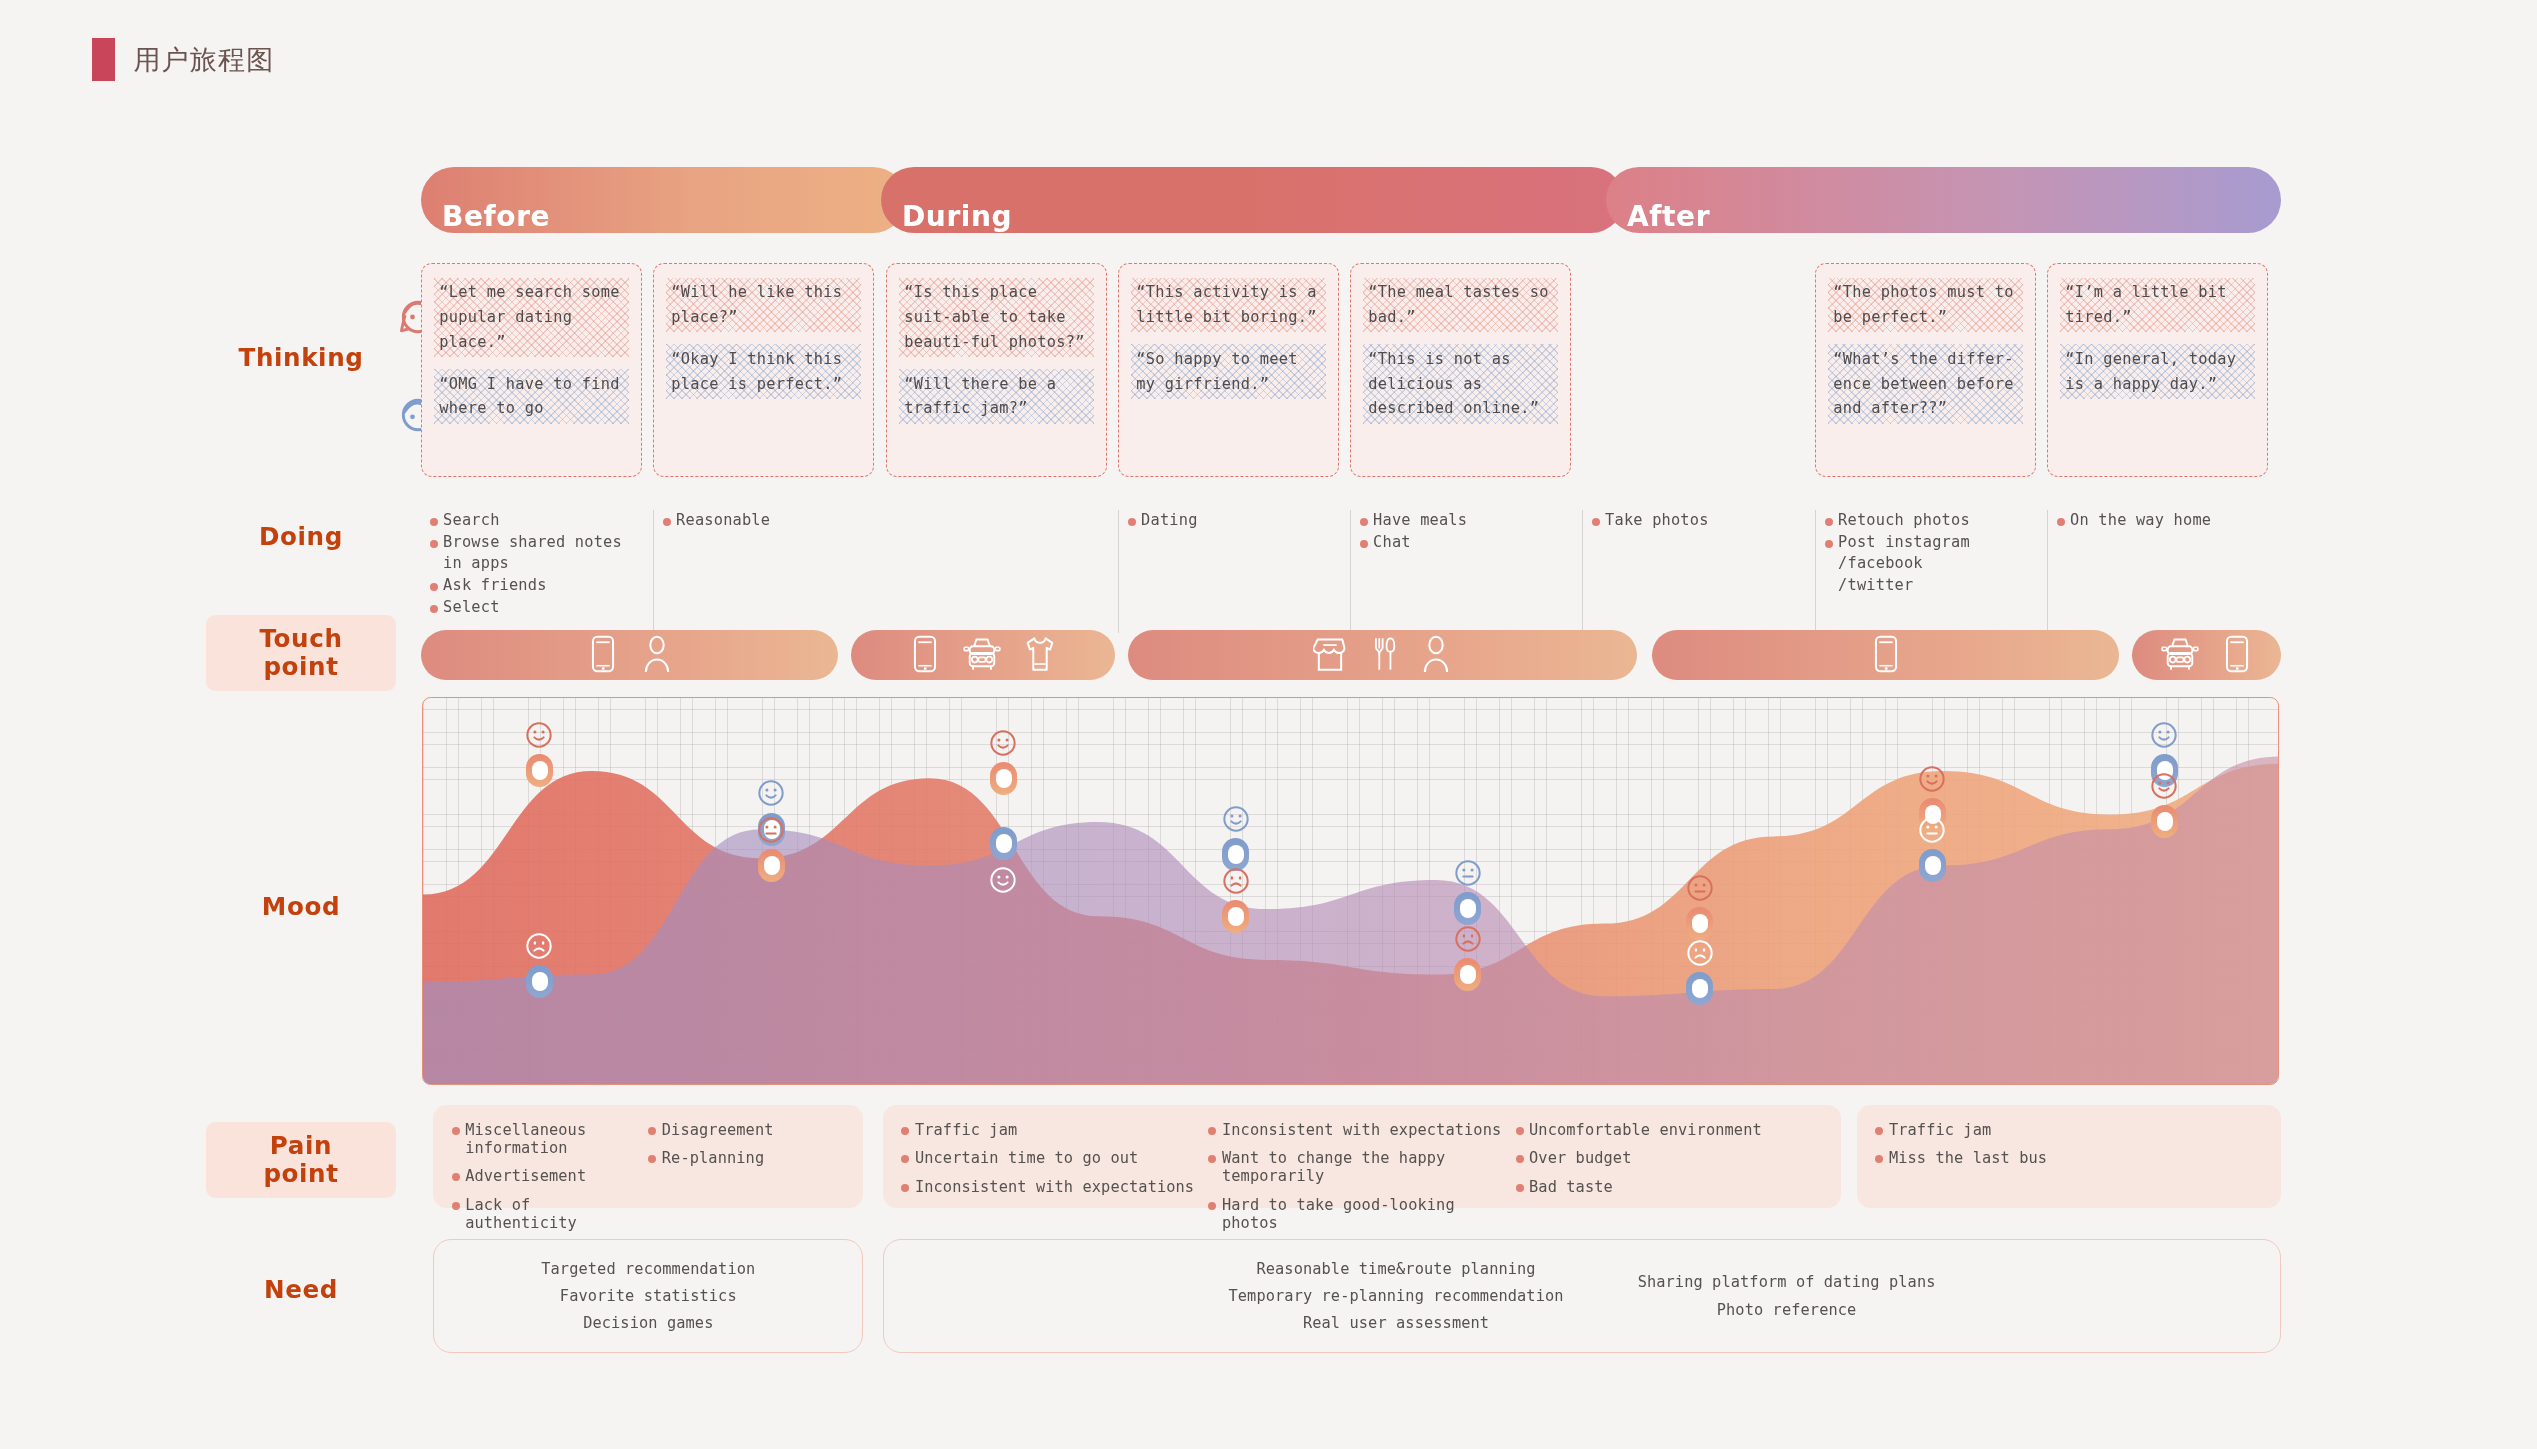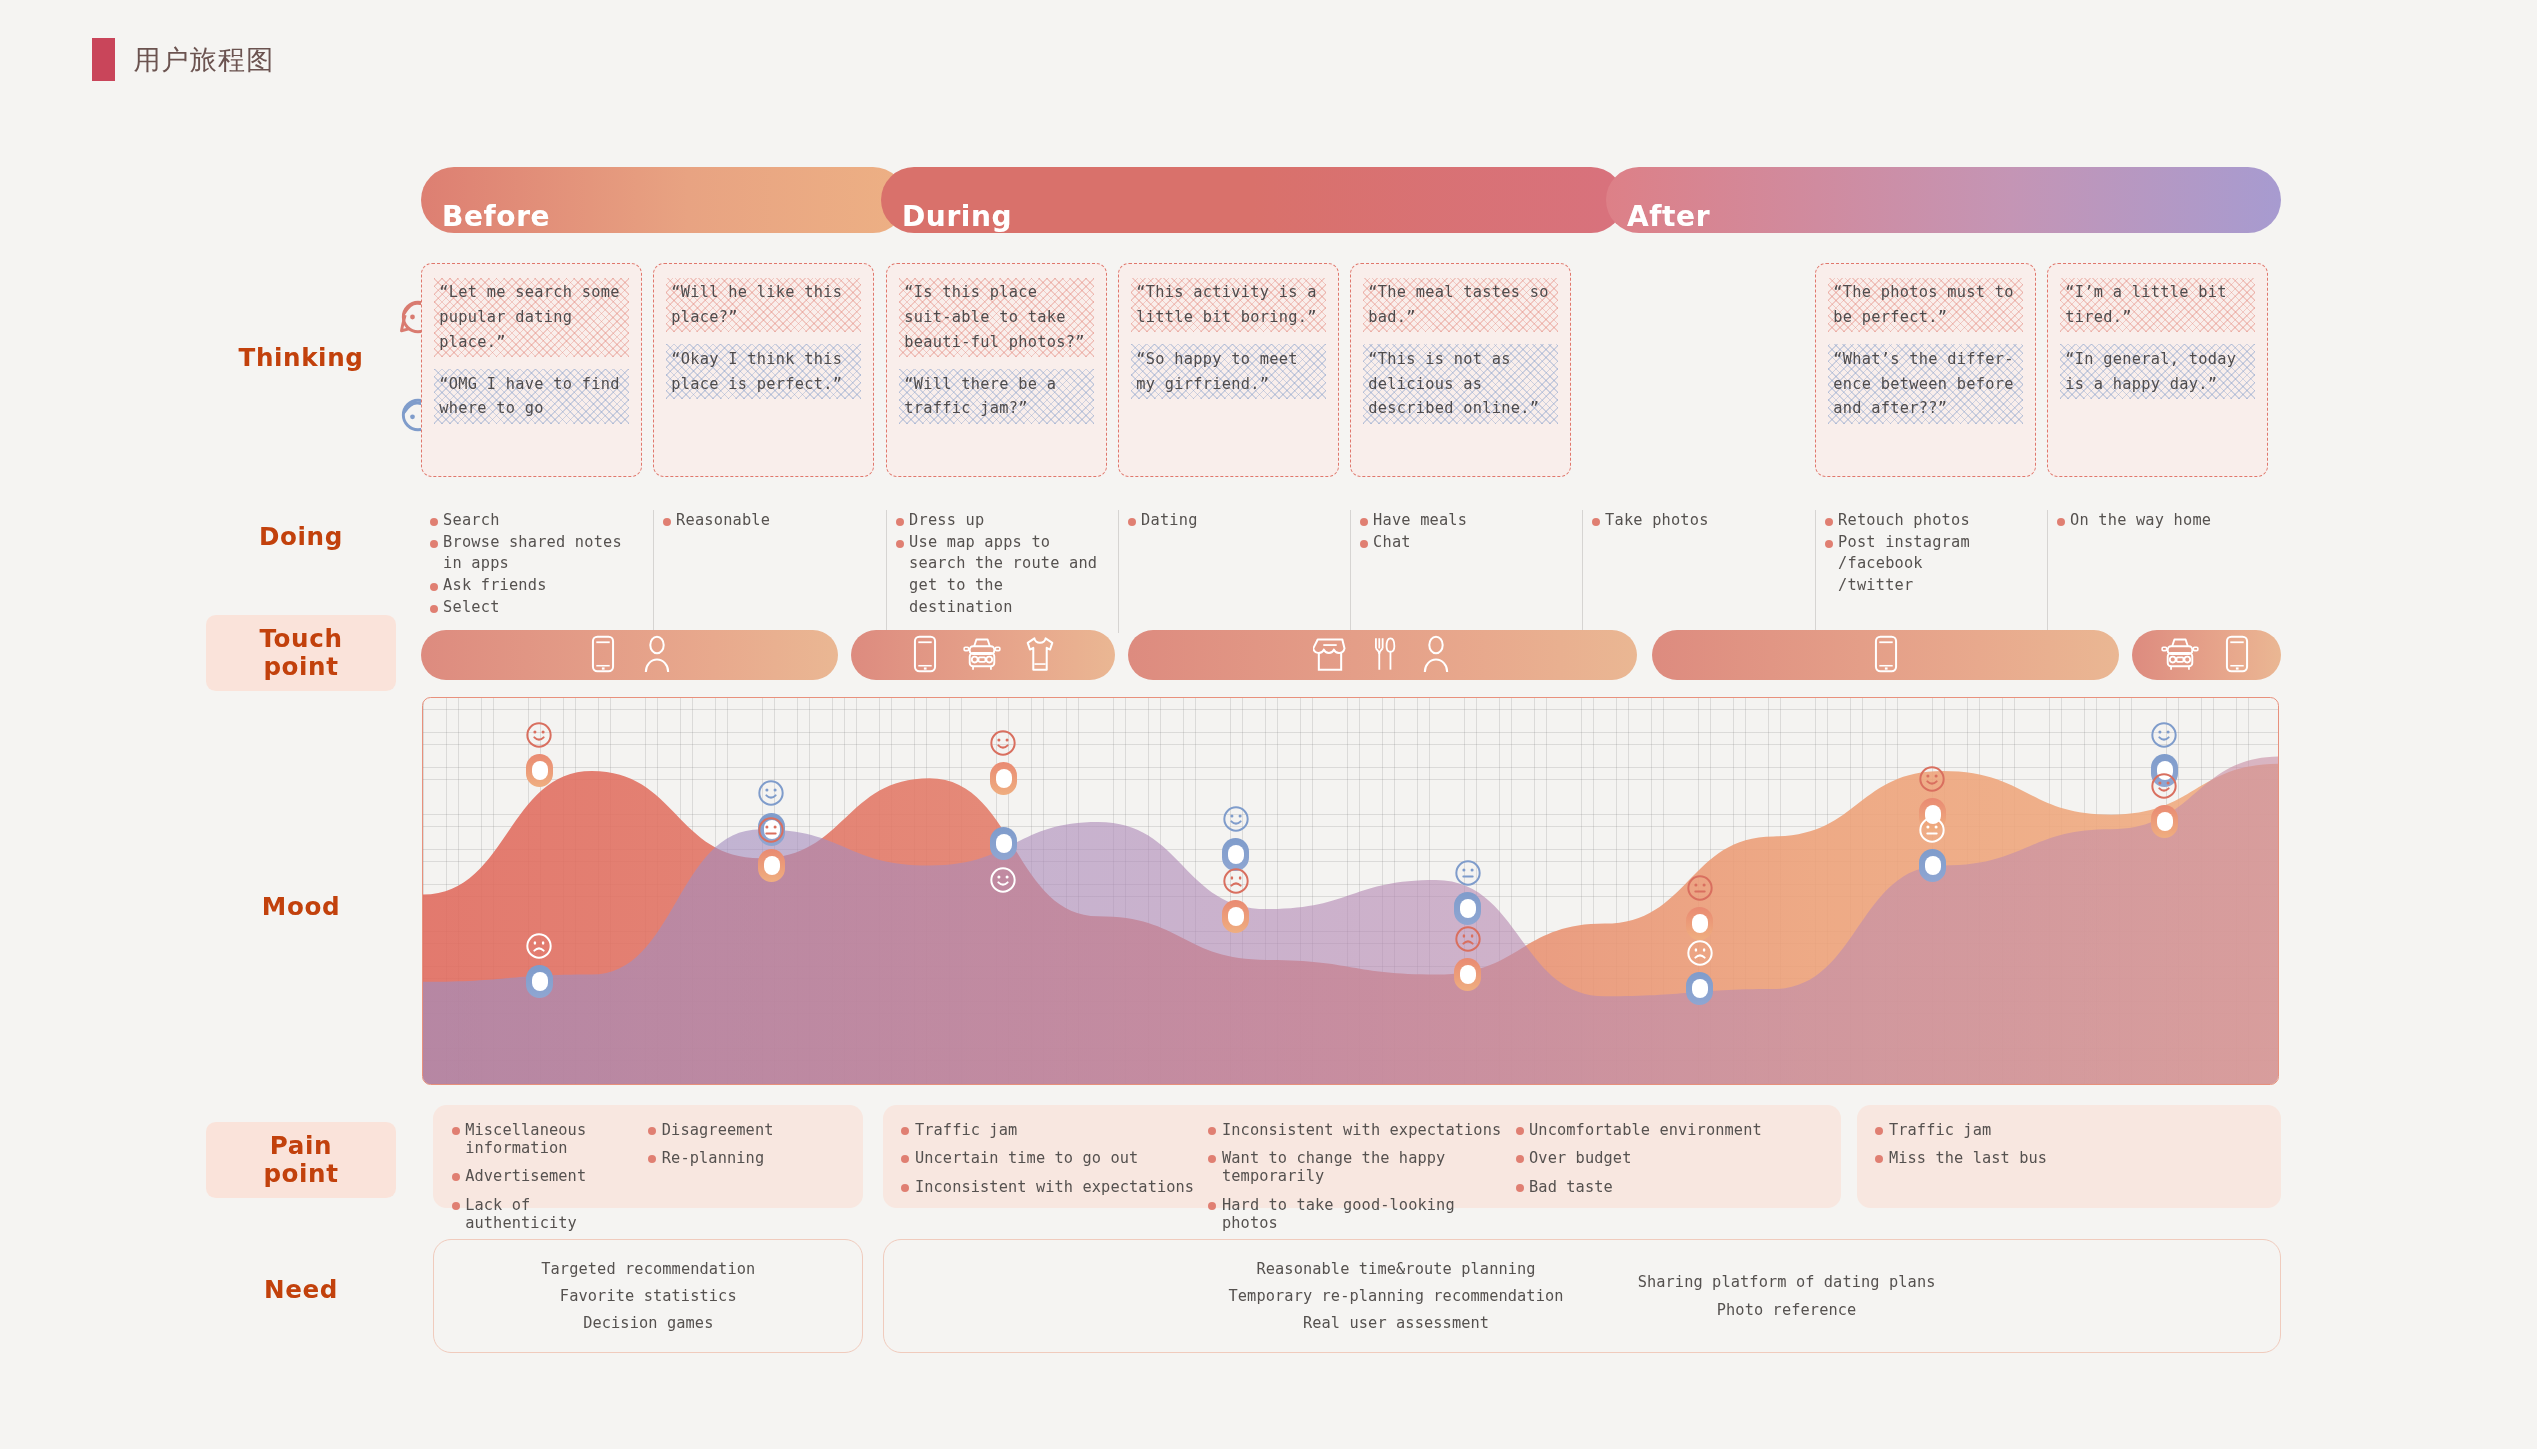--- a/index.html
+++ b/index.html
@@ -220,38 +220,20 @@
         </div>
         <div class="bullet-line">
           <span class="dot"></span>
           <span>Select</span>
         </div>
       </div>
       <div class="doing-col divider" style="left: 232px; width: 221px;">
         <div class="bullet-line">
           <span class="dot"></span>
           <span>Reasonable</span>
-        </div>
-      </div>
-      <div class="doing-col divider" style="left: 465px; width: 221px;">
-        <div class="bullet-line">
-          <span class="dot"></span>
-          <span>Dress up</span>
-        </div>
-        <div class="bullet-line">
-          <span class="dot"></span>
-          <span>Use map apps to</span>
-        </div>
-        <div class="bullet-line">
-          <span class="dot hidden"></span>
-          <span>search the route and</span>
-        </div>
-        <div class="bullet-line">
-          <span class="dot hidden"></span>
-          <span>get to the destination</span>
         </div>
       </div>
       <div class="doing-col divider" style="left: 697px; width: 221px;">
         <div class="bullet-line">
           <span class="dot"></span>
           <span>Dating</span>
         </div>
       </div>
       <div class="doing-col divider" style="left: 929px; width: 221px;">
         <div class="bullet-line">

